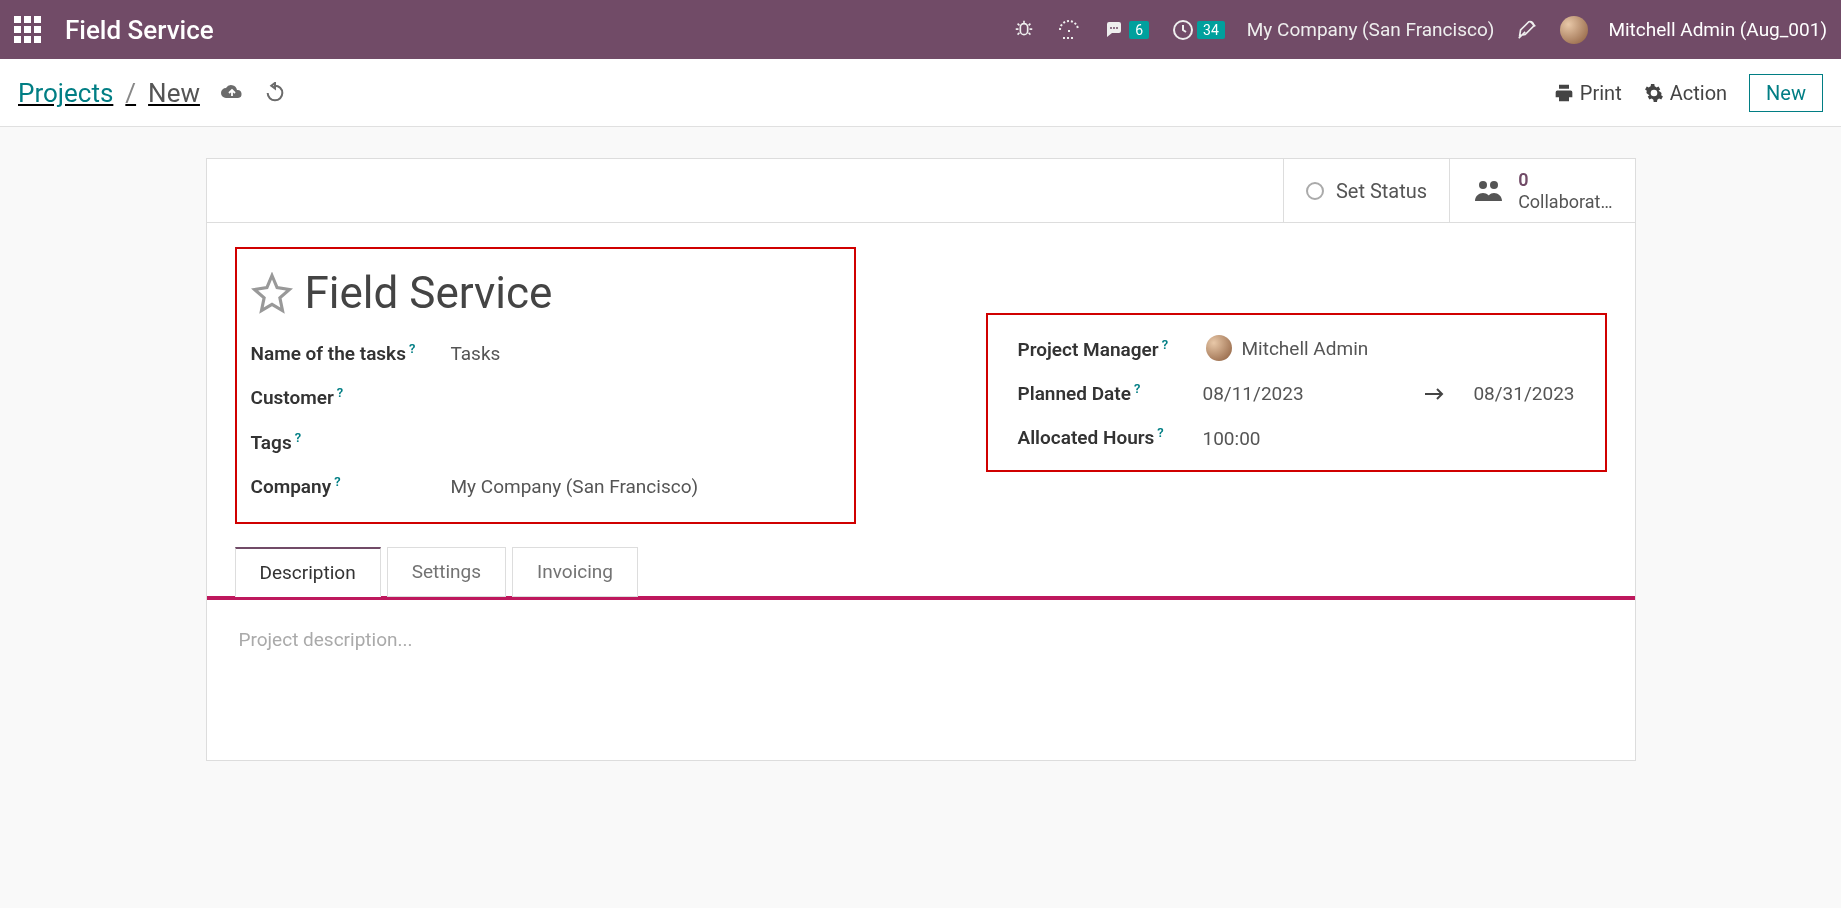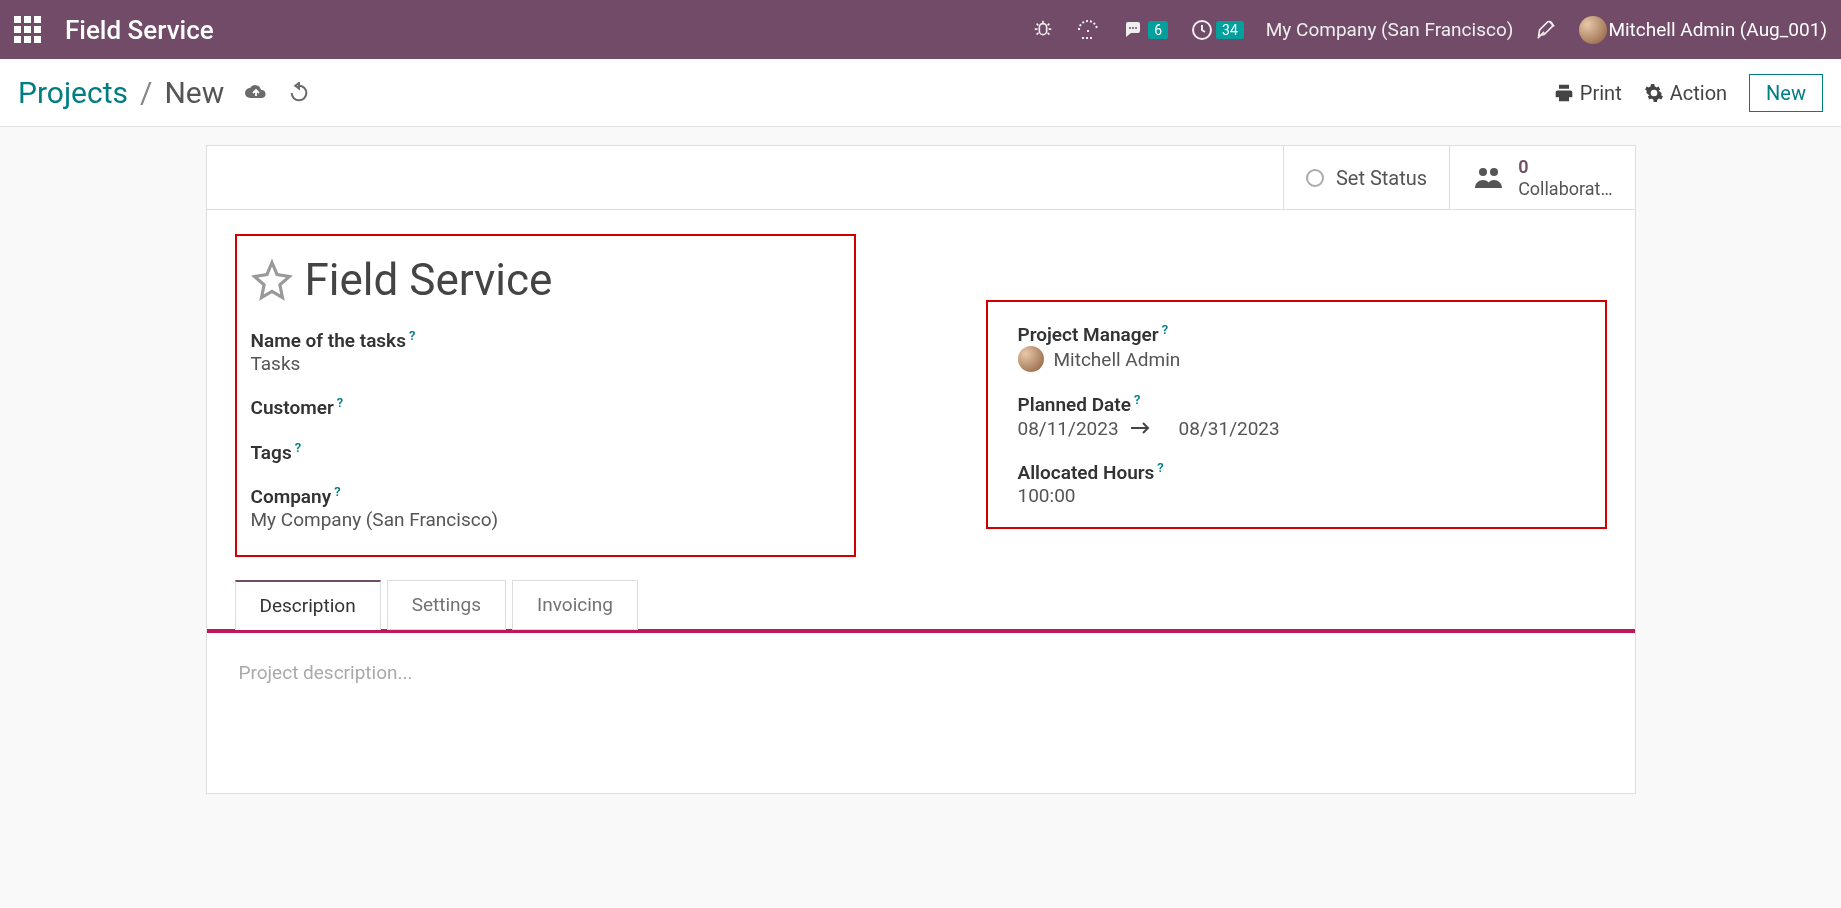--- a/index.html
+++ b/index.html
@@ -11,56 +11,56 @@
 .apps-icon { display: grid; grid-template-columns: repeat(3, 7px); grid-template-rows: repeat(3, 7px); gap: 3px; cursor: pointer; }
 .apps-icon span { background: #fff; width: 7px; height: 7px; }
 .brand { font-size: 26px; font-weight: 500; margin-left: 6px; margin-right: 24px; }
 .nav-menu { display: flex; gap: 30px; }
 .nav-item { color: #eee; font-size: 18px; cursor: pointer; }
 .nav-plus { font-size: 20px; color: #eee; cursor: pointer; padding: 0 6px; }
 .nav-right { margin-left: auto; display: flex; align-items: center; gap: 22px; }
 .nav-icon { color: #eee; cursor: pointer; display: flex; align-items: center; position: relative; }
 .badge { background: #00A09D; color: #fff; font-size: 14px; padding: 1px 6px; border-radius: 2px; margin-left: 2px; }
 .company-name { font-size: 19px; color: #eee; }
-.user-area { display: flex; align-items: center; gap: 1px; font-size: 19px; }
+.user-area { display: flex; align-items: center; gap: 20px; font-size: 19px; }
 .avatar { width: 28px; height: 28px; border-radius: 50%; background: radial-gradient(circle at 30% 30%, #e8c8a8, #8a5a3a); display: inline-block; }
 
 
 .breadcrumb-bar { background: #fff; height: 68px; display: flex; align-items: center; padding: 0 18px; border-bottom: 1px solid #e0e0e0; }
-.breadcrumb { display: flex; align-items: center; gap: 12px; font-size: 30px; }
+.breadcrumb { display: flex; align-items: center; gap: 12px; font-size: 26px; text-decoration: underline; }
 .bc-link { color: #017E84; cursor: pointer; }
 .bc-sep { color: #888; }
 .bc-current { color: #555; }
 .bc-icon { color: #6b6b6b; cursor: pointer; font-size: 22px; margin-left: 8px; }
 .toolbar { margin-left: auto; display: flex; align-items: center; gap: 22px; }
 .tool-btn { color: #444; font-size: 20px; cursor: pointer; display: flex; align-items: center; gap: 6px; }
 .new-btn { border: 1px solid #017E84; color: #017E84; padding: 6px 16px; font-size: 20px; background: #fff; cursor: pointer; }
 
 
 .form-wrap { padding: 18px 60px; }
-.form-sheet { background: #fff; border: 1px solid #ddd; max-width: 1430px; margin: 0 auto; }
+.form-sheet { background: #fff; border: 1px solid #ddd; max-width: 1430px; margin: 13px auto; }
 .status-bar { height: 64px; border-bottom: 1px solid #ddd; display: flex; }
 .status-spacer { flex: 1; }
 .status-box { border-left: 1px solid #ddd; display: flex; align-items: center; padding: 0 22px; gap: 12px; color: #555; font-size: 20px; cursor: pointer; }
 .radio-circle { width: 18px; height: 18px; border: 2px solid #aaa; border-radius: 50%; display: inline-block; }
 .collab-box { border-left: 1px solid #ddd; display: flex; align-items: center; padding: 0 22px; gap: 12px; }
 .collab-text { display: flex; flex-direction: column; font-size: 18px; color: #555; line-height: 1.2; }
 .collab-count { color: #714B67; font-weight: 600; }
 
 .form-body { padding: 24px 28px 0; }
 .highlight-left { border: 2px solid #d00000; padding: 18px 14px 24px; margin-bottom: 8px; }
 .highlight-right { border: 2px solid #d00000; padding: 20px 30px; }
 
 .title-row { display: flex; align-items: center; gap: 12px; margin-bottom: 22px; }
 .star-icon { color: #999; }
 .title-text { font-size: 44px; font-weight: 400; color: #444; }
 
 .two-col { display: grid; grid-template-columns: 1fr 1fr; gap: 130px; align-items: start; }
 
-.field-row { display: flex; align-items: flex-start; margin-bottom: 20px; font-size: 19px; flex-direction: column; }
+.field-row { display: flex; align-items: flex-end; margin-bottom: 20px; font-size: 19px; }
 .field-label { width: 200px; font-weight: 600; color: #333; position: relative; }
 .help-q { color: #017E84; font-size: 13px; vertical-align: super; margin-left: 3px; cursor: pointer; }
 .field-value { color: #555; flex: 1; display: flex; align-items: center; gap: 10px; }
 .avatar-sm { width: 26px; height: 26px; border-radius: 50%; background: radial-gradient(circle at 30% 30%, #e8c8a8, #8a5a3a); display: inline-block; }
 .date-arrow { margin: 0 18px; color: #444; font-size: 20px; }
 
 
 .tabs { display: flex; margin-top: 14px; border-bottom: 4px solid #be185d; padding-left: 28px; }
 .tab { border: 1px solid #ddd; padding: 12px 24px; font-size: 19px; color: #737373; background: #fff; cursor: pointer; margin-right: 6px; position: relative; top: 1px; }
 .tab.active { border-top: 2px solid #714B67; border-bottom-color: #fff; color: #333; }
@@ -222,21 +222,21 @@
             <div class="field-label">
               <span>Company</span><span class="help-q">?</span>
             </div>
             <div class="field-value">My Company (San Francisco)</div>
           </div>
         </div>
 
         <div style="padding-top:66px">
           <div class="highlight-right">
             <div class="field-row">
-              <div class="field-label" style="width:204px">
+              <div class="field-label" style="width:188px">
                 <span>Project Manager</span><span class="help-q">?</span>
               </div>
               <div class="field-value">
                 <span class="avatar-sm"></span>
                 <span>Mitchell Admin</span>
               </div>
             </div>
 
             <div class="field-row">
               <div class="field-label" style="width:185px">

